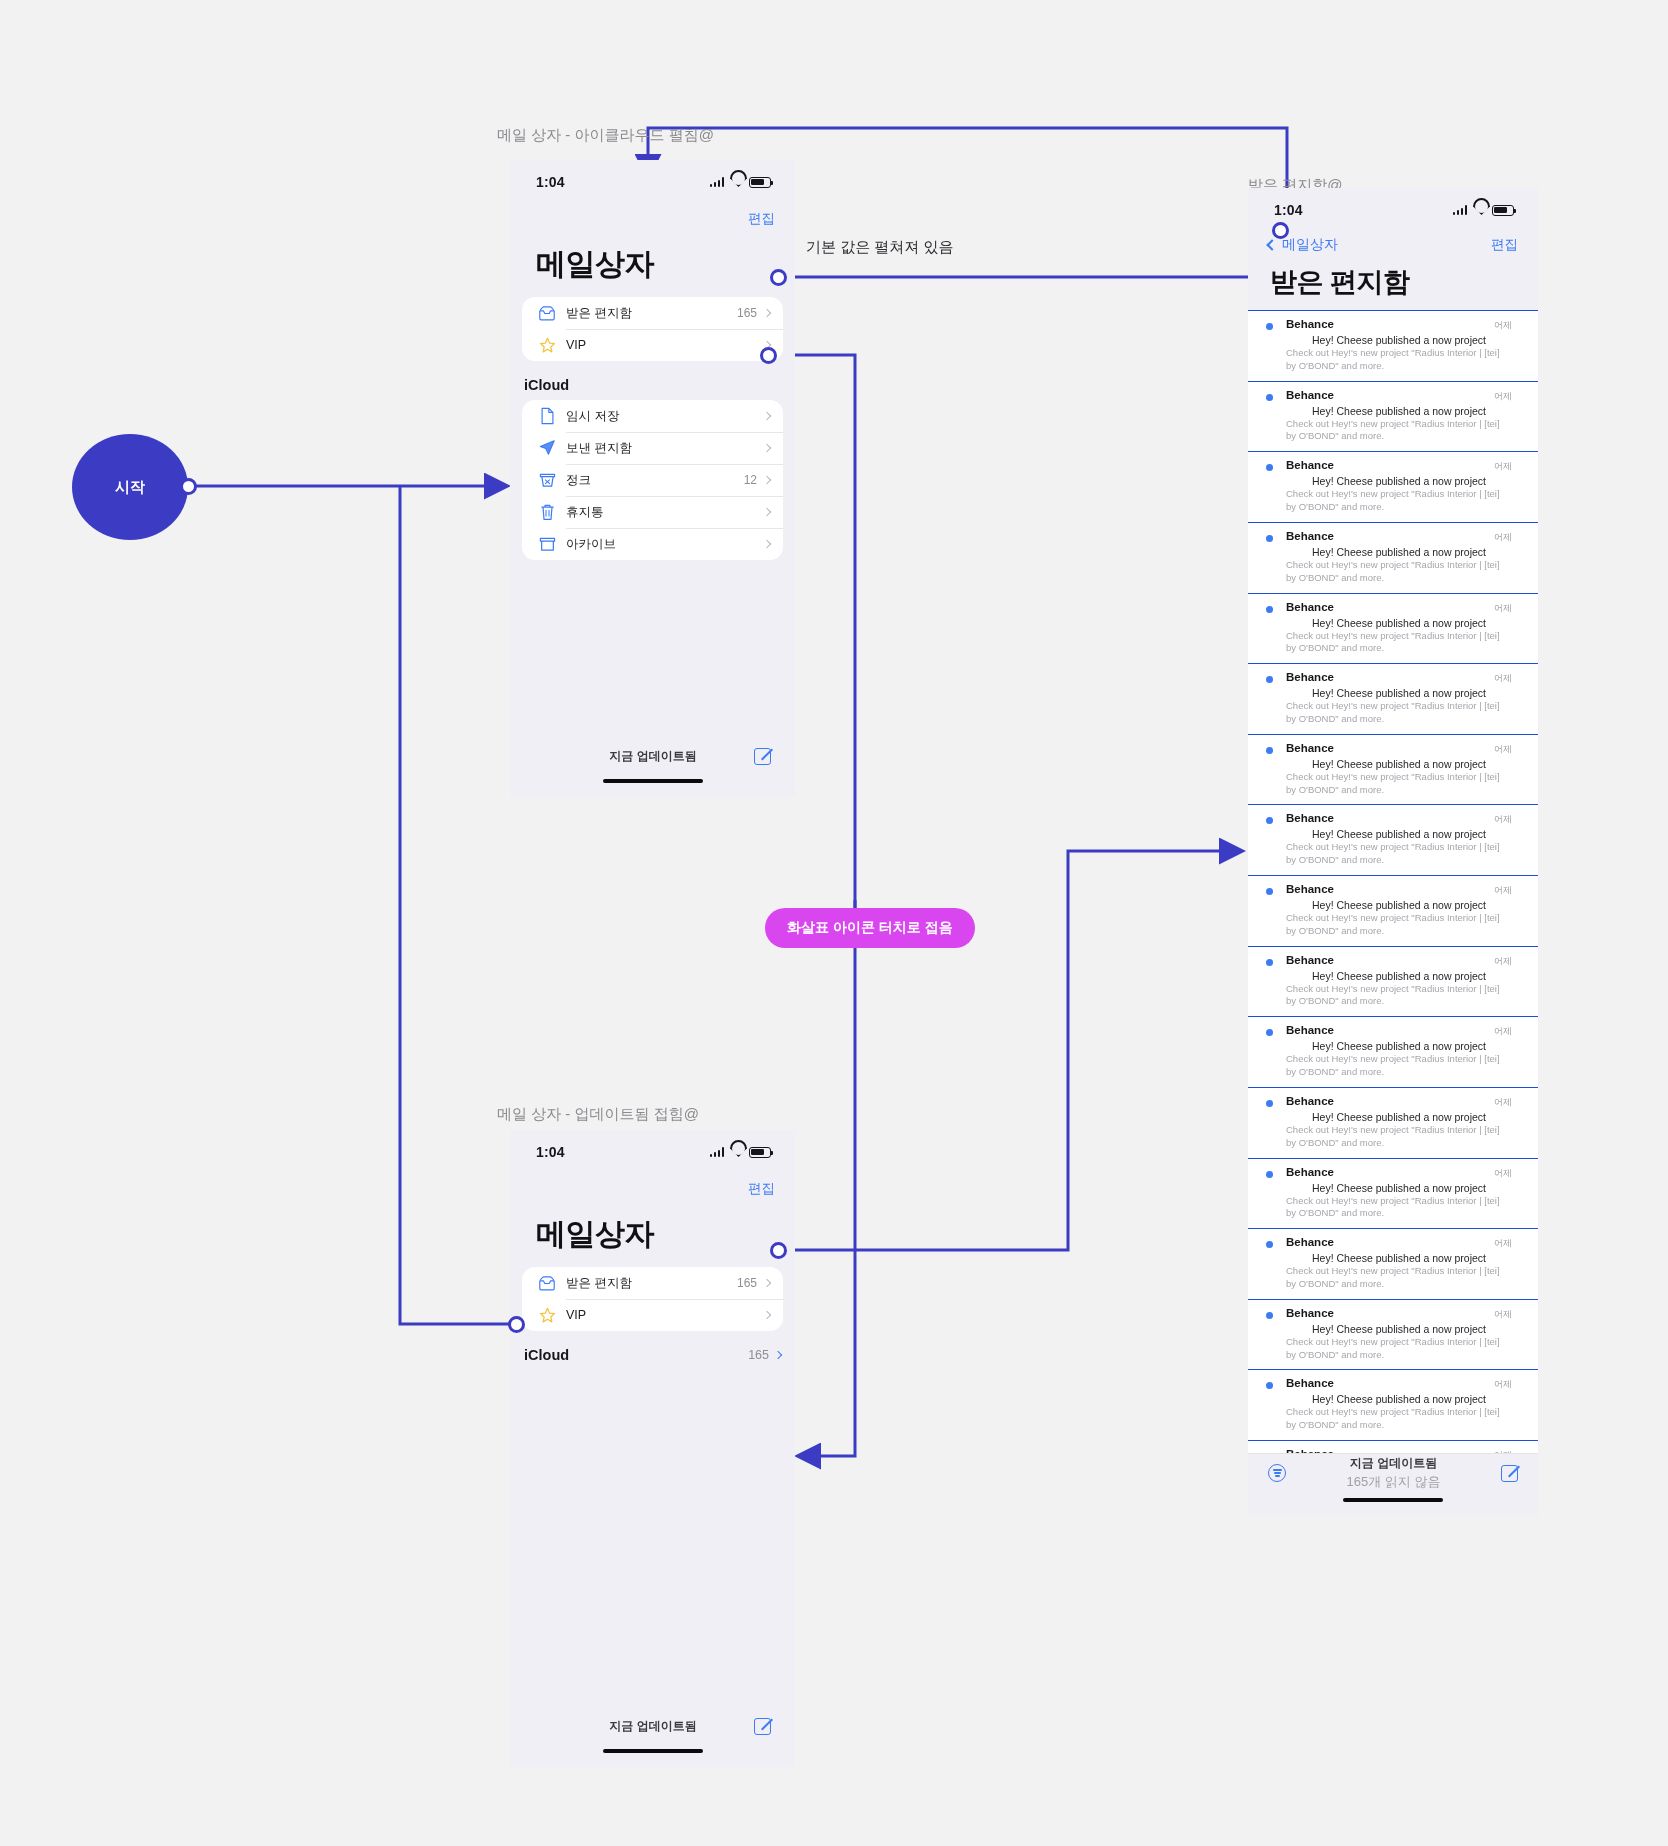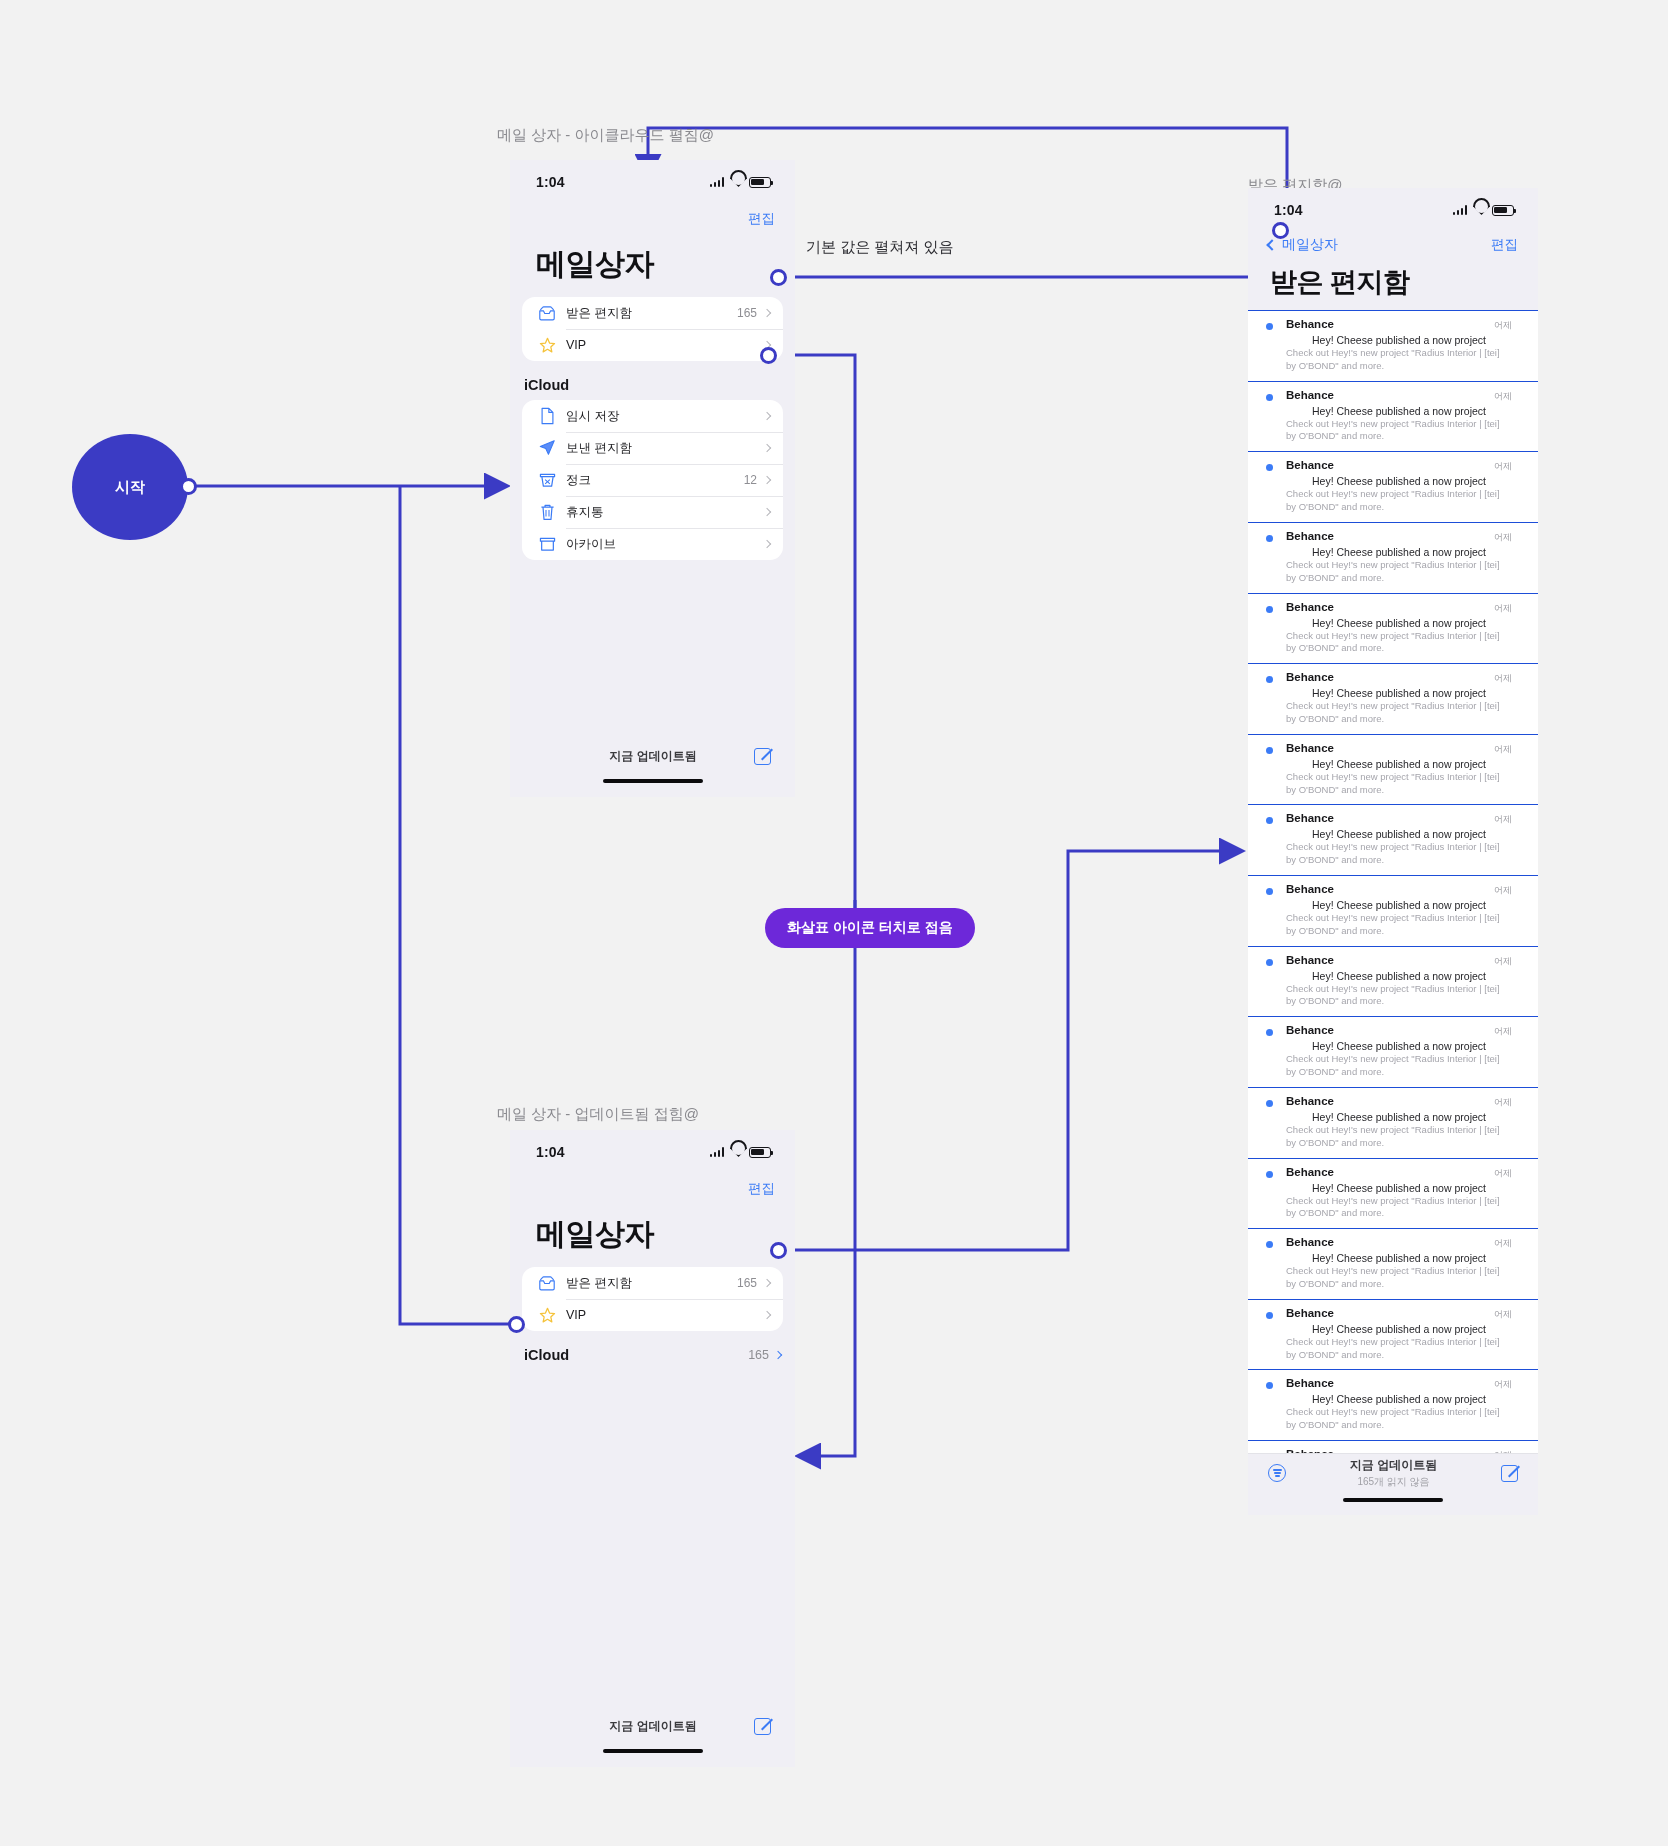--- a/index.html
+++ b/index.html
@@ -95,21 +95,21 @@
   .section-head .chev{ border-color:#3b7bf6; margin-right:0;}
 
   .phone-foot{
     position:absolute; left:0; right:0; bottom:0; height:58px;
   }
   .foot-bar{
     display:flex; align-items:center; justify-content:space-between; padding:0 24px; height:34px;
   }
   .foot-status{ text-align:center; flex:1; }
   .foot-status .t1{ font-size:12px; font-weight:700; color:#3a3a3e; }
-  .foot-status .t2{ font-size:10px; color:#a0a0a6; margin-top:1px;}
+  .foot-status .t2{ font-size:13px; color:#a0a0a6; margin-top:1px;}
   .compose{
     width:17px;height:17px;border:1.6px solid #3b7bf6;border-radius:3px;position:relative;
   }
   .compose:after{
     content:""; position:absolute; width:2px; height:15px; background:#3b7bf6;
     transform:rotate(45deg); right:2px; top:-2px;
   }
   .filter-ic{
     width:18px;height:18px;border:1.6px solid #3b7bf6;border-radius:50%;
     display:flex; flex-direction:column; align-items:center; justify-content:center; gap:1.6px;
@@ -130,21 +130,21 @@
   .mail-from{ font-size:11.5px; font-weight:700; color:#18181b;}
   .mail-date{ font-size:9px; color:#9a9aa0;}
   .mail-subj{ font-size:10.5px; color:#26262a; margin-top:2px;text-align:center;}
   .mail-prev{ font-size:9.5px; color:#a6a6ad; line-height:1.35; margin-top:1px;}
 
   
   .note{
     position:absolute; font-size:15px; color:#2b2b30; white-space:nowrap;
   }
   .pill{
-    position:absolute; background:#6d28d9; color:#fff; font-size:14px; font-weight:600;
+    position:absolute; background:#d946ef; color:#fff; font-size:14px; font-weight:600;
     padding:11px 22px; border-radius:22px; white-space:nowrap;
   }
 </style>
 </head>
 <body>
 
 <div class="canvas">
 
   <svg class="wires">
     <defs>

